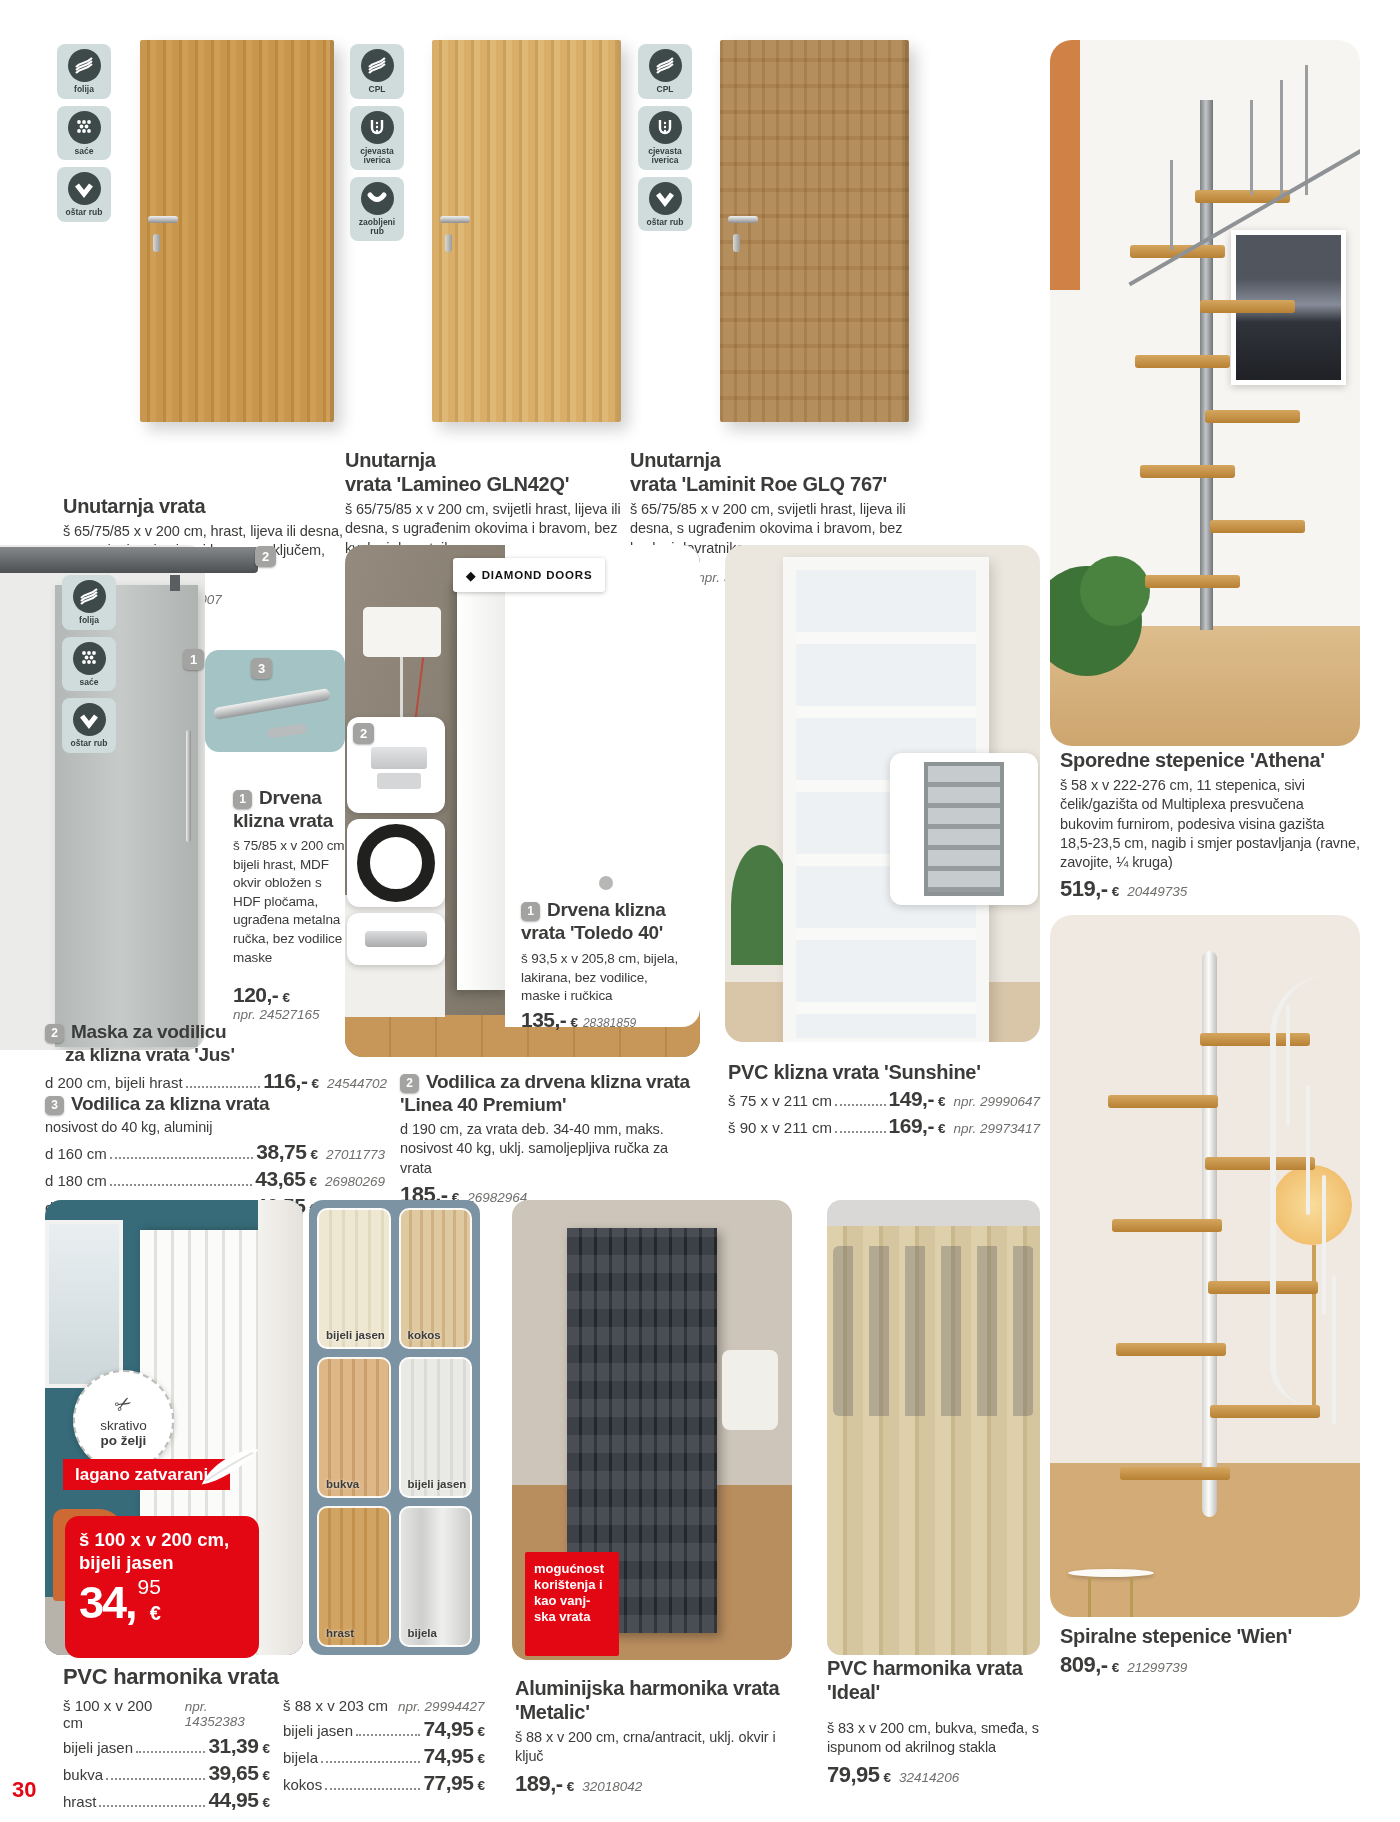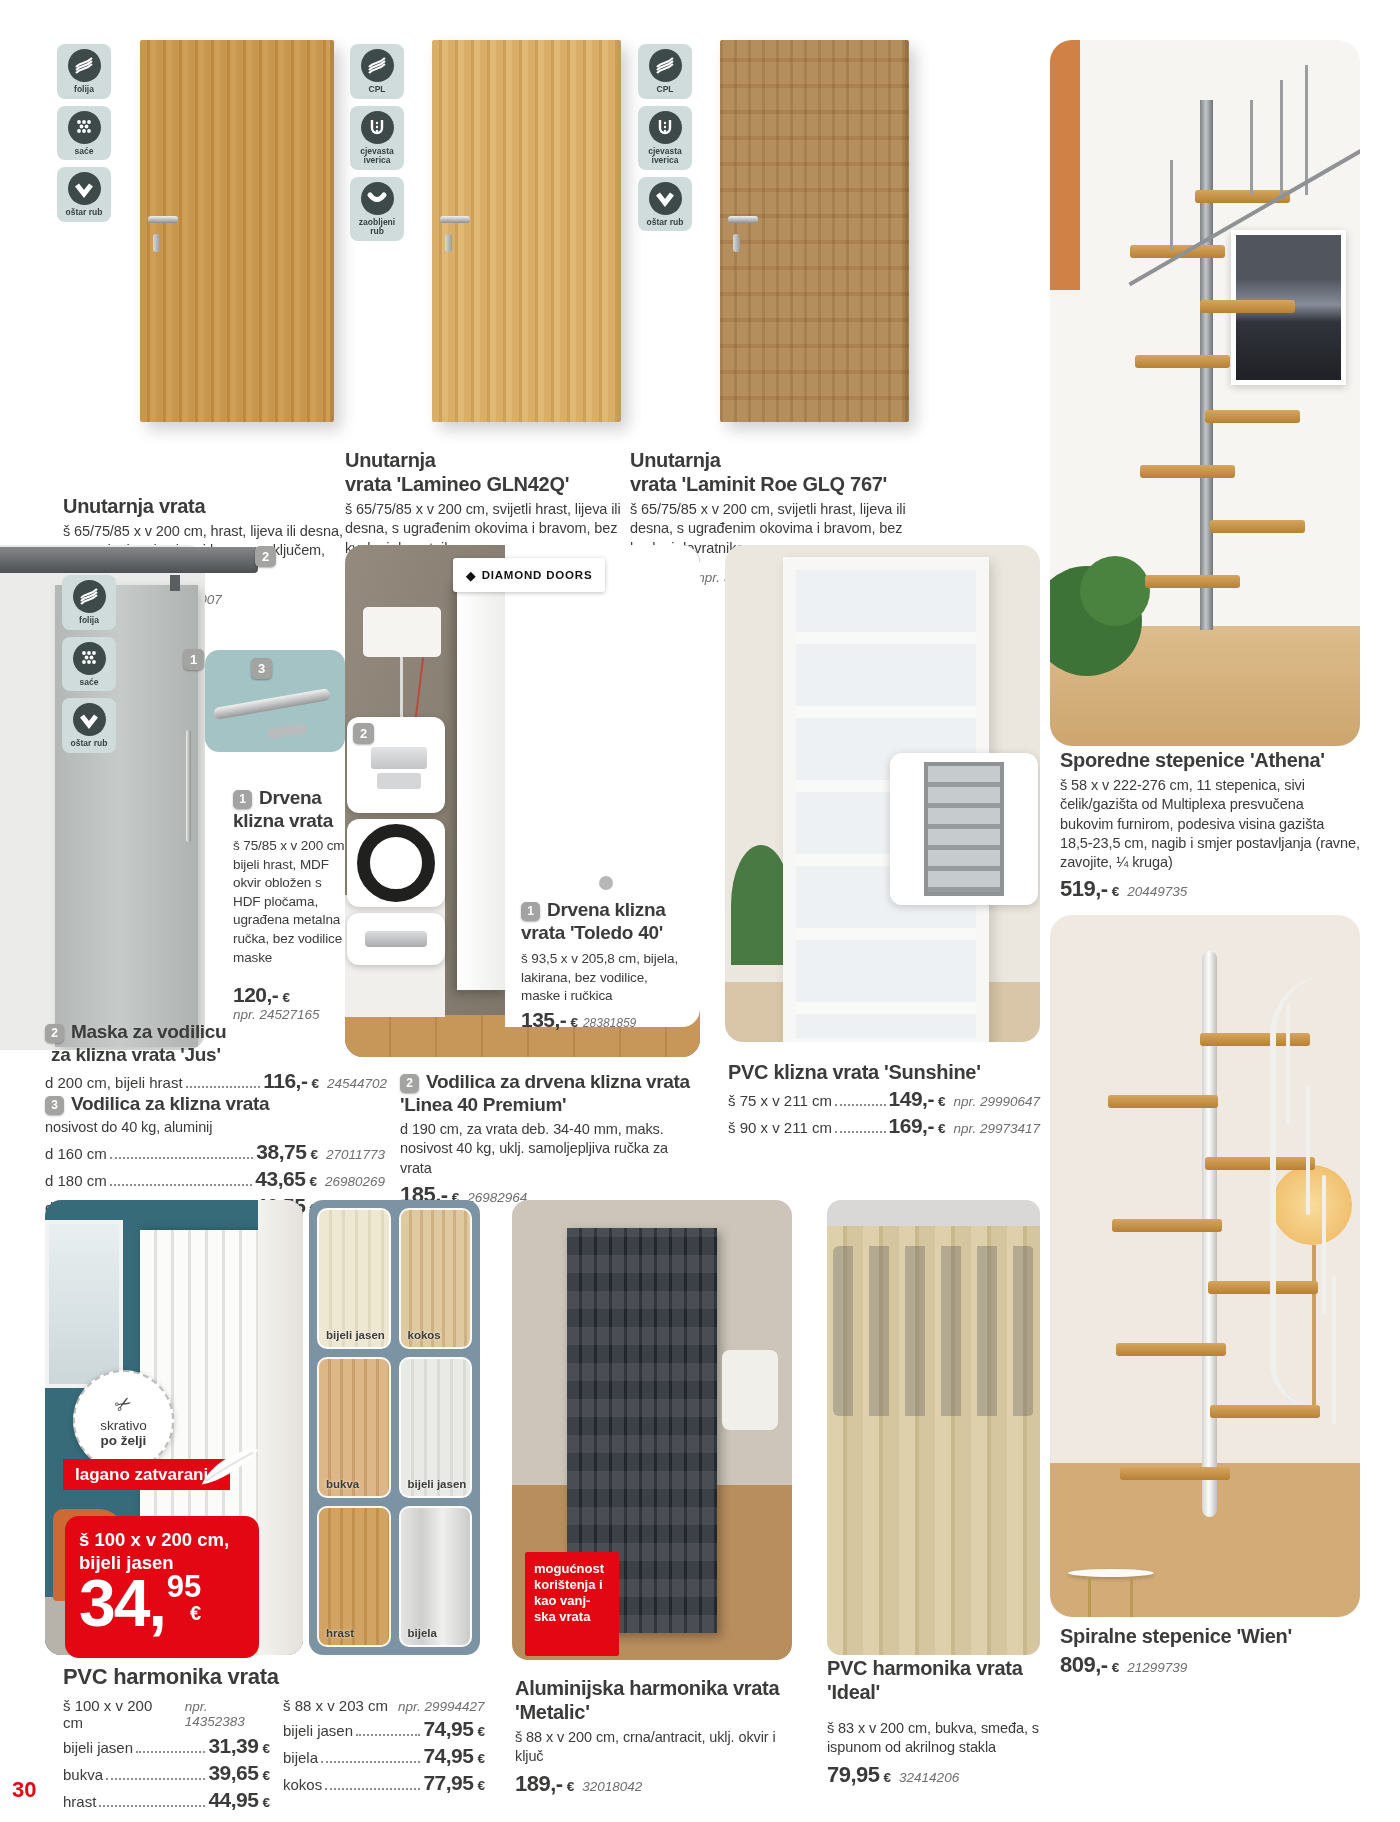--- a/index.html
+++ b/index.html
@@ -274,21 +274,21 @@
     <div class="bodysm" style="margin-top:5px">š 75/85 x v 200 cm, bijeli hrast, MDF okvir obložen s HDF pločama, ugrađena metalna ručka, bez vodilice i maske</div>
     <div class="pricebig" style="margin-top:16px">
       <span class="pval2">120,-</span>
       <span class="pcur">€</span>
     </div>
     <div class="part" style="margin-left:0">npr. 24527165</div>
   </div>
 
   <div class="abs" style="left:45px;top:1020px;width:342px">
     <div class="h1s"><span class="nbadge" style="width:19px;height:19px;font-size:12px">2</span><span>Maska za vodilicu</span></div>
-    <div class="h1s" style="margin-left:6px">za klizna vrata 'Jus'</div>
+    <div class="h1s" style="margin-left:20px">za klizna vrata 'Jus'</div>
     <div class="prow">
       <span class="plbl">d 200 cm, bijeli hrast</span>
       <span class="lead"></span>
       <span class="pval2">116,-</span>
       <span class="pcur">€</span>
       <span class="part">24544702</span>
     </div>
   </div>
 
   <div class="abs" style="left:45px;top:1092px;width:340px">
@@ -440,23 +440,23 @@
     <svg width="62" height="58" viewBox="0 0 40 40">
         <path d="M6 36 C9 20 24 6 38 3 C32 16 18 31 6 36 Z" fill="#ffffff"></path>
         <path d="M8 33 C16 24 27 13 35 6" stroke="#e4e4e2" stroke-width="1.4" fill="none"></path>
       </svg>
   </div>
 
   <div class="abs red" style="left:65px;top:1516px;width:194px;height:142px;border-radius:14px;padding:12px 14px;box-sizing:border-box;z-index:4">
     <div style="font-size:18.5px;font-weight:bold;line-height:23px">š 100 x v 200 cm,</div>
     <div style="font-size:18.5px;font-weight:bold;line-height:23px">bijeli jasen</div>
     <div style="display:flex;align-items:flex-start;margin-top:-2px">
-      <span style="font-size:66px;font-weight:bold;line-height:62px;letter-spacing:-2px">34,</span>
+      <span style="font-size:45px;font-weight:bold;line-height:62px;letter-spacing:-2px">34,</span>
       <span style="display:flex;flex-direction:column;align-items:flex-end;margin-left:2px">
-        <span style="font-size:31px;font-weight:bold;line-height:30px">95</span>
+        <span style="font-size:21px;font-weight:normal;line-height:30px">95</span>
         <span style="font-size:20px;font-weight:bold;line-height:22px">€</span>
       </span>
     </div>
   </div>
 
   <div class="abs" style="left:309px;top:1200px;width:171px;height:455px;background:#7b93a3;border-radius:14px;padding:8px;box-sizing:border-box;display:grid;grid-template-columns:1fr 1fr;gap:8px">
     <div class="sw" style="background:repeating-linear-gradient(90deg,#eee7d2 0 10px,#e2d9c1 10px 13px)">
         <span class="swl">bijeli jasen</span>
       </div>
     <div class="sw" style="background:repeating-linear-gradient(90deg,#dfc9a1 0 8px,#cfb184 8px 11px)">

